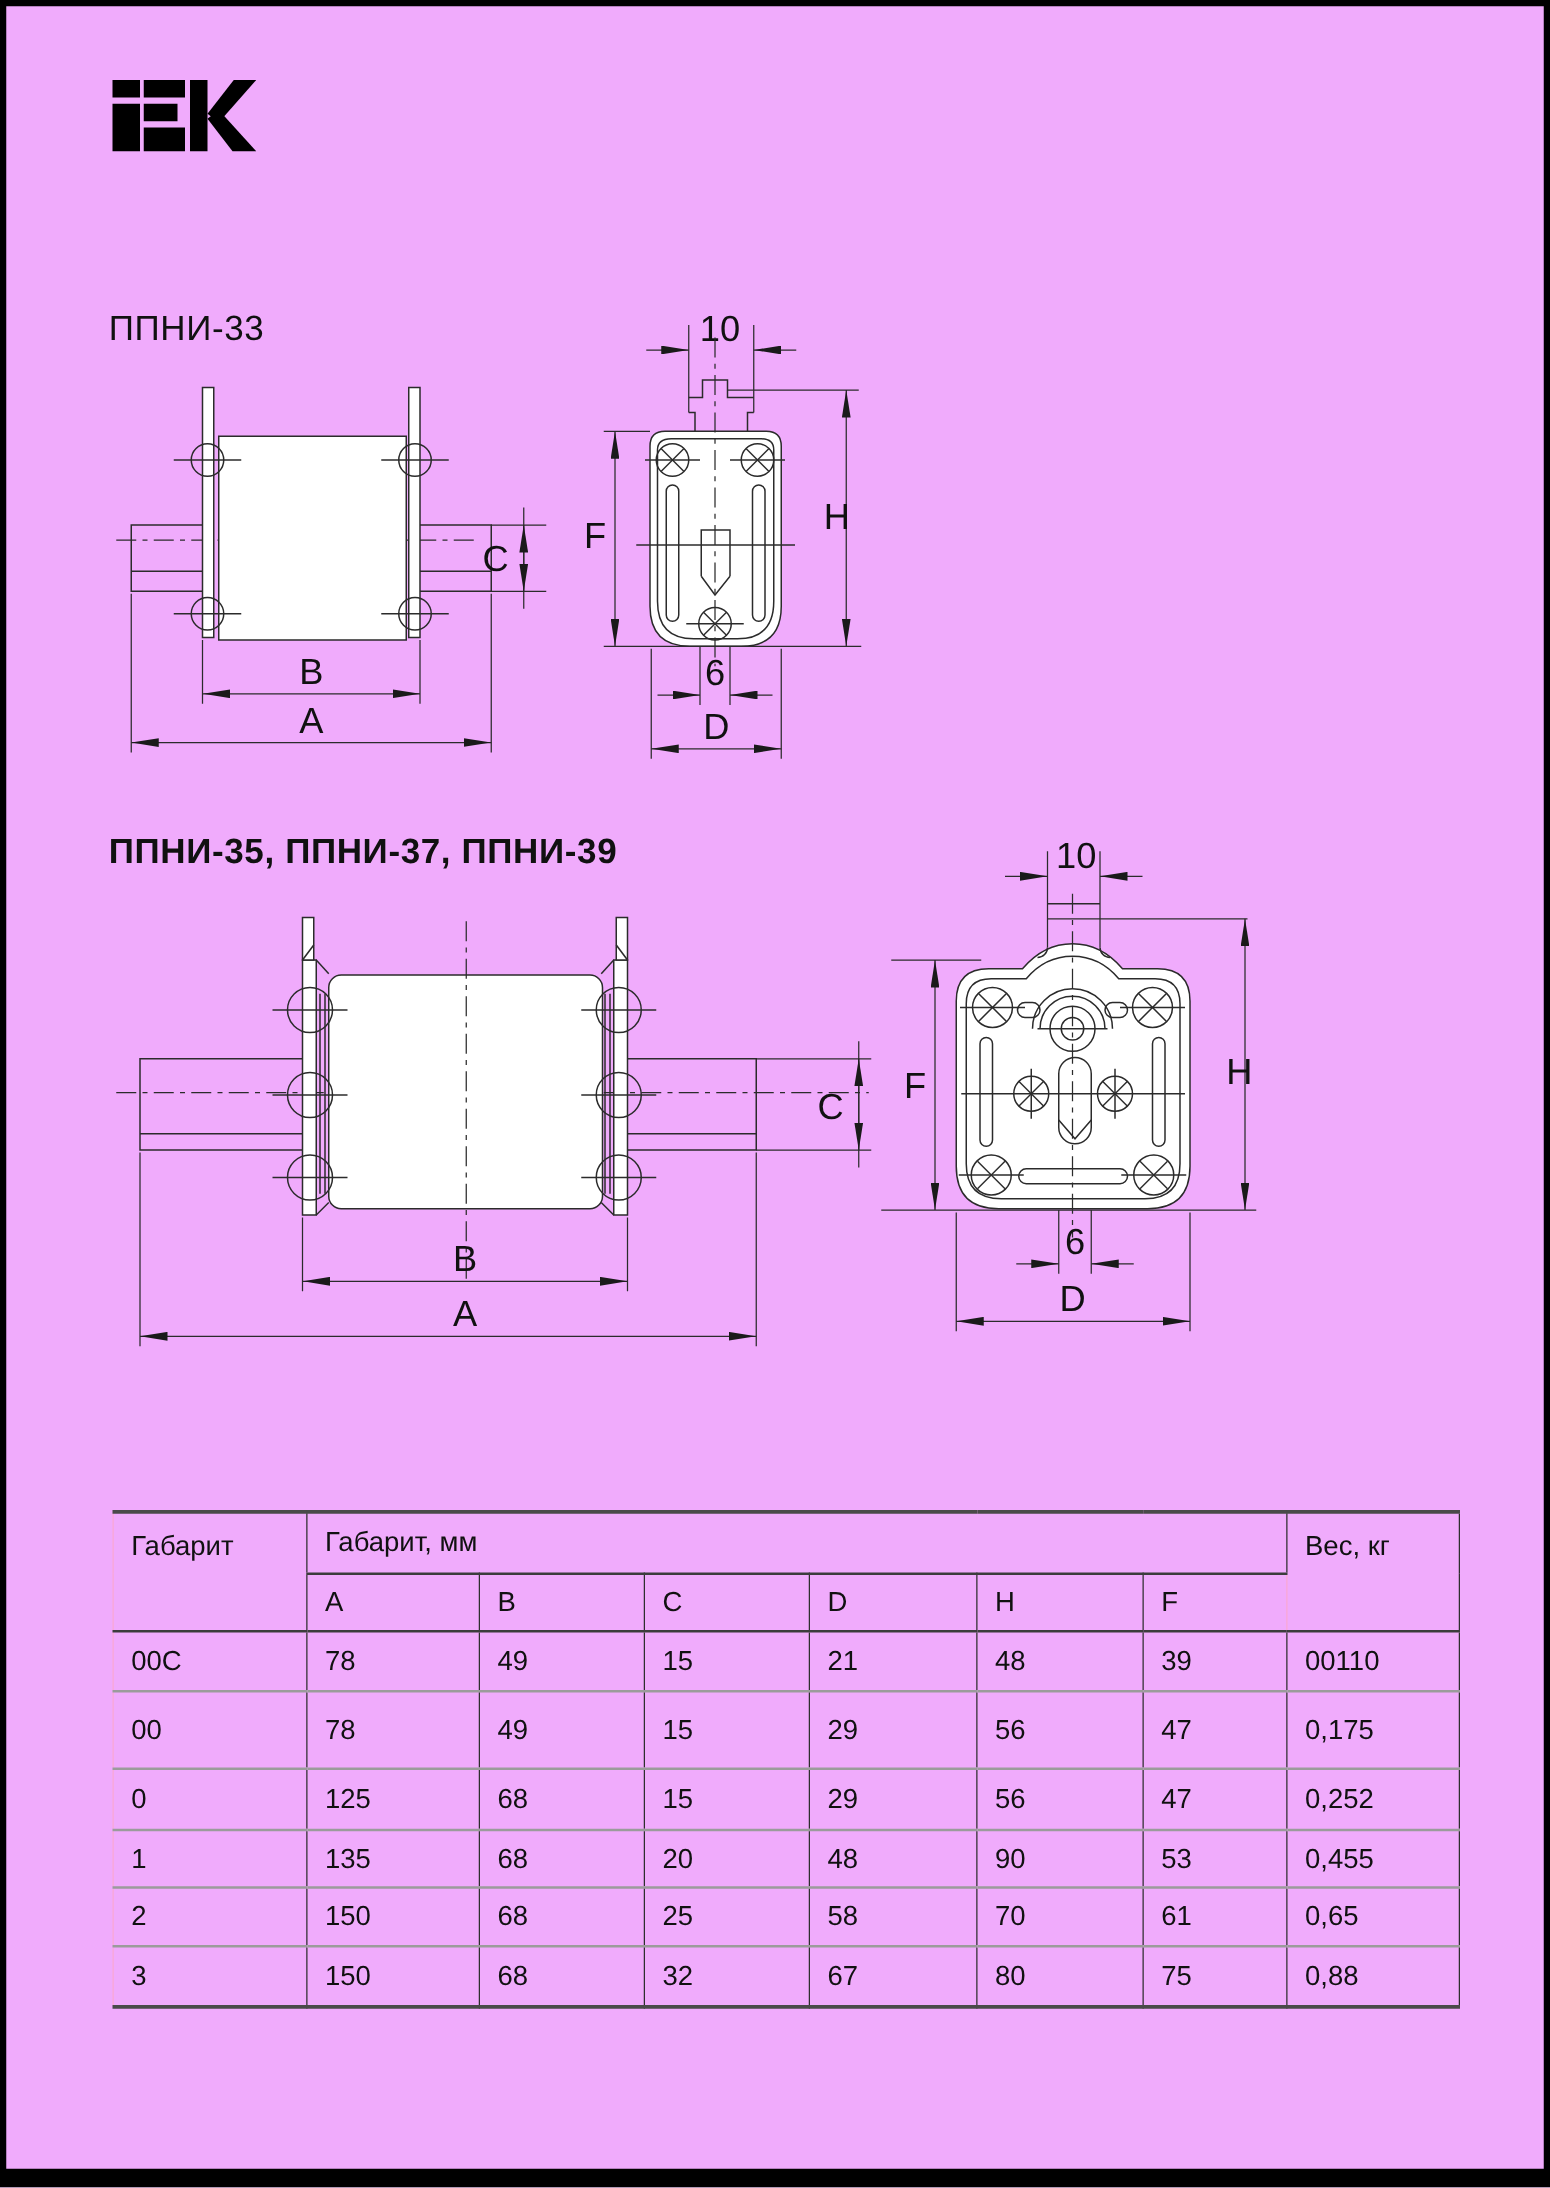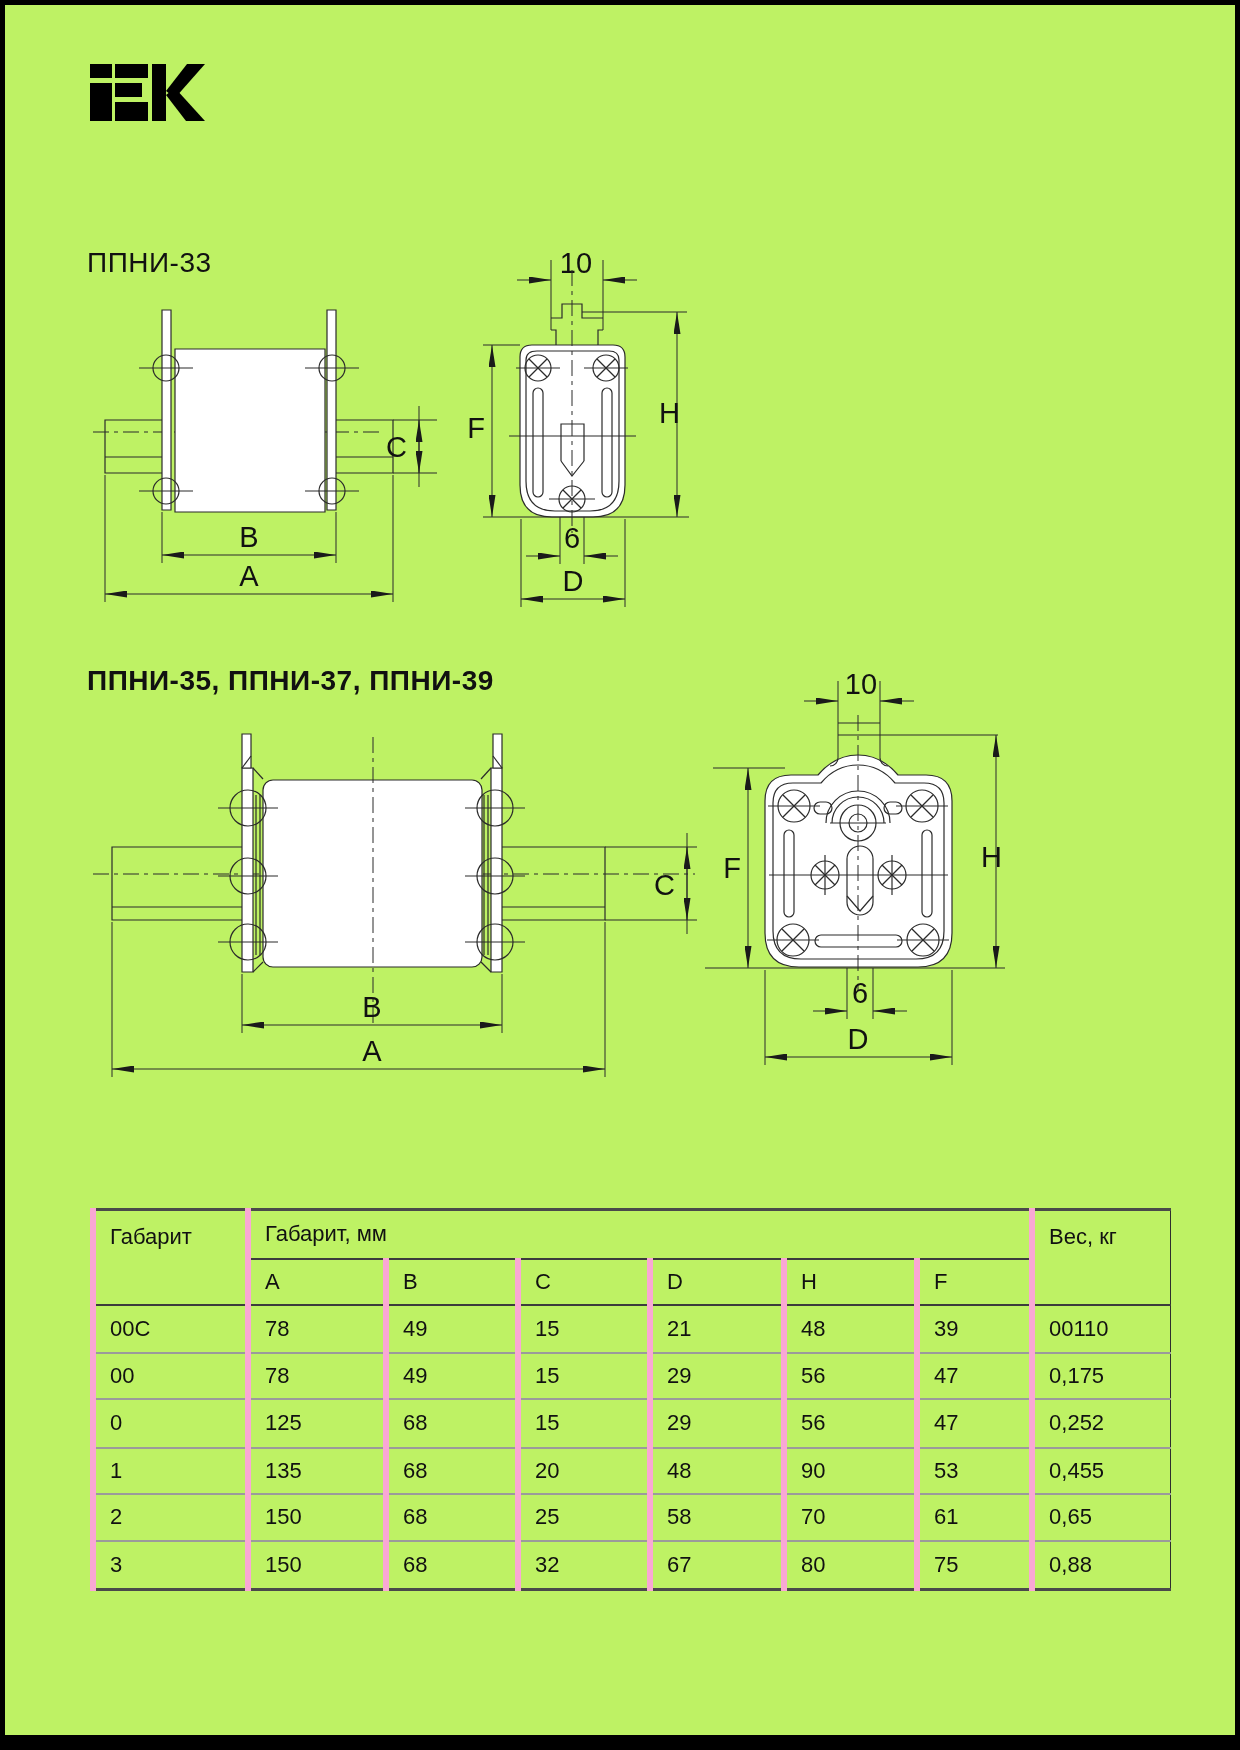--- a/index.html
+++ b/index.html
@@ -1,18 +1,18 @@
 <!DOCTYPE html>
 <html><head>
 <meta charset="utf-8">
 <style>
   html,body { margin:0; padding:0; background:#e8e8e8; }
   .page {
     position:relative; width:1240px; height:1750px; margin:0 auto;
-    background:#bef264; box-sizing:border-box;
+    background:#f0abfc; box-sizing:border-box;
     border:5px solid #000; border-bottom:15px solid #000;
     font-family:"Liberation Sans", sans-serif; color:#1a1a1a;
     overflow:hidden;
     padding-left:42px;
   }
   .abs { position:absolute; }
   .fig-title { font-size:28px; letter-spacing:0.5px; color:#111; white-space:nowrap; }
   .caption { font-size:25px; color:#111; white-space:nowrap; }
   .caption .prefix { margin-right:13px; }
 
@@ -31,33 +31,33 @@
   
   table.dims {
     position:absolute; left:85px; top:1203px; width:1077px;
     border-collapse:collapse; table-layout:fixed;
     font-size:22px; color:#111;
     border-top:3px solid #4a4a4a; border-bottom:3px solid #4a4a4a;
     border-left:1px solid #2e2e2e; border-right:1px solid #2e2e2e;
   }
   table.dims th, table.dims td {
     font-weight:normal; text-align:left; padding:0 6px 0 14px;
-    border-left:6px solid #f9a8d4; border-right:1px solid #2e2e2e;
+    border-left:1px solid #f9a8d4; border-right:1px solid #2e2e2e;
     vertical-align:middle; overflow:hidden; white-space:nowrap;
   }
   tr.hrow1 { height:49px; }
   tr.hrow2 { height:46px; }
   tr.hrow1 th.span2 { vertical-align:top; padding-top:13px; }
   th.sizehead { border-bottom:2px solid #3c3c3c; }
   tr.hrow2 th { border-bottom:2px solid #3c3c3c; }
   th.span2 { border-bottom:2px solid #3c3c3c; }
   tr.drow td { border-bottom:2px solid #9b9b9b; }
   tr.drow:last-child td { border-bottom:none; }
   tr.drow { height:47px;border-radius:19px; }
-  tr.r0  { height:48px; } tr.r1 { height:46px; } tr.r2 { height:49px; }
+  tr.r0  { height:48px; } tr.r1 { height:62px; } tr.r2 { height:49px; }
   tr.r3  { height:46px; } tr.r4 { height:47px; } tr.r5 { height:49px; }
 </style>
 </head>
 <body>
 
 <div class="page">
 
   <svg class="logo abs" style="left:84px; top:56px;" width="116" height="62" viewBox="0 0 116 62" role="img" aria-label="iEK">
     <rect x="1" y="3" width="22" height="14"></rect>
     <rect x="1" y="22" width="22" height="38"></rect>

